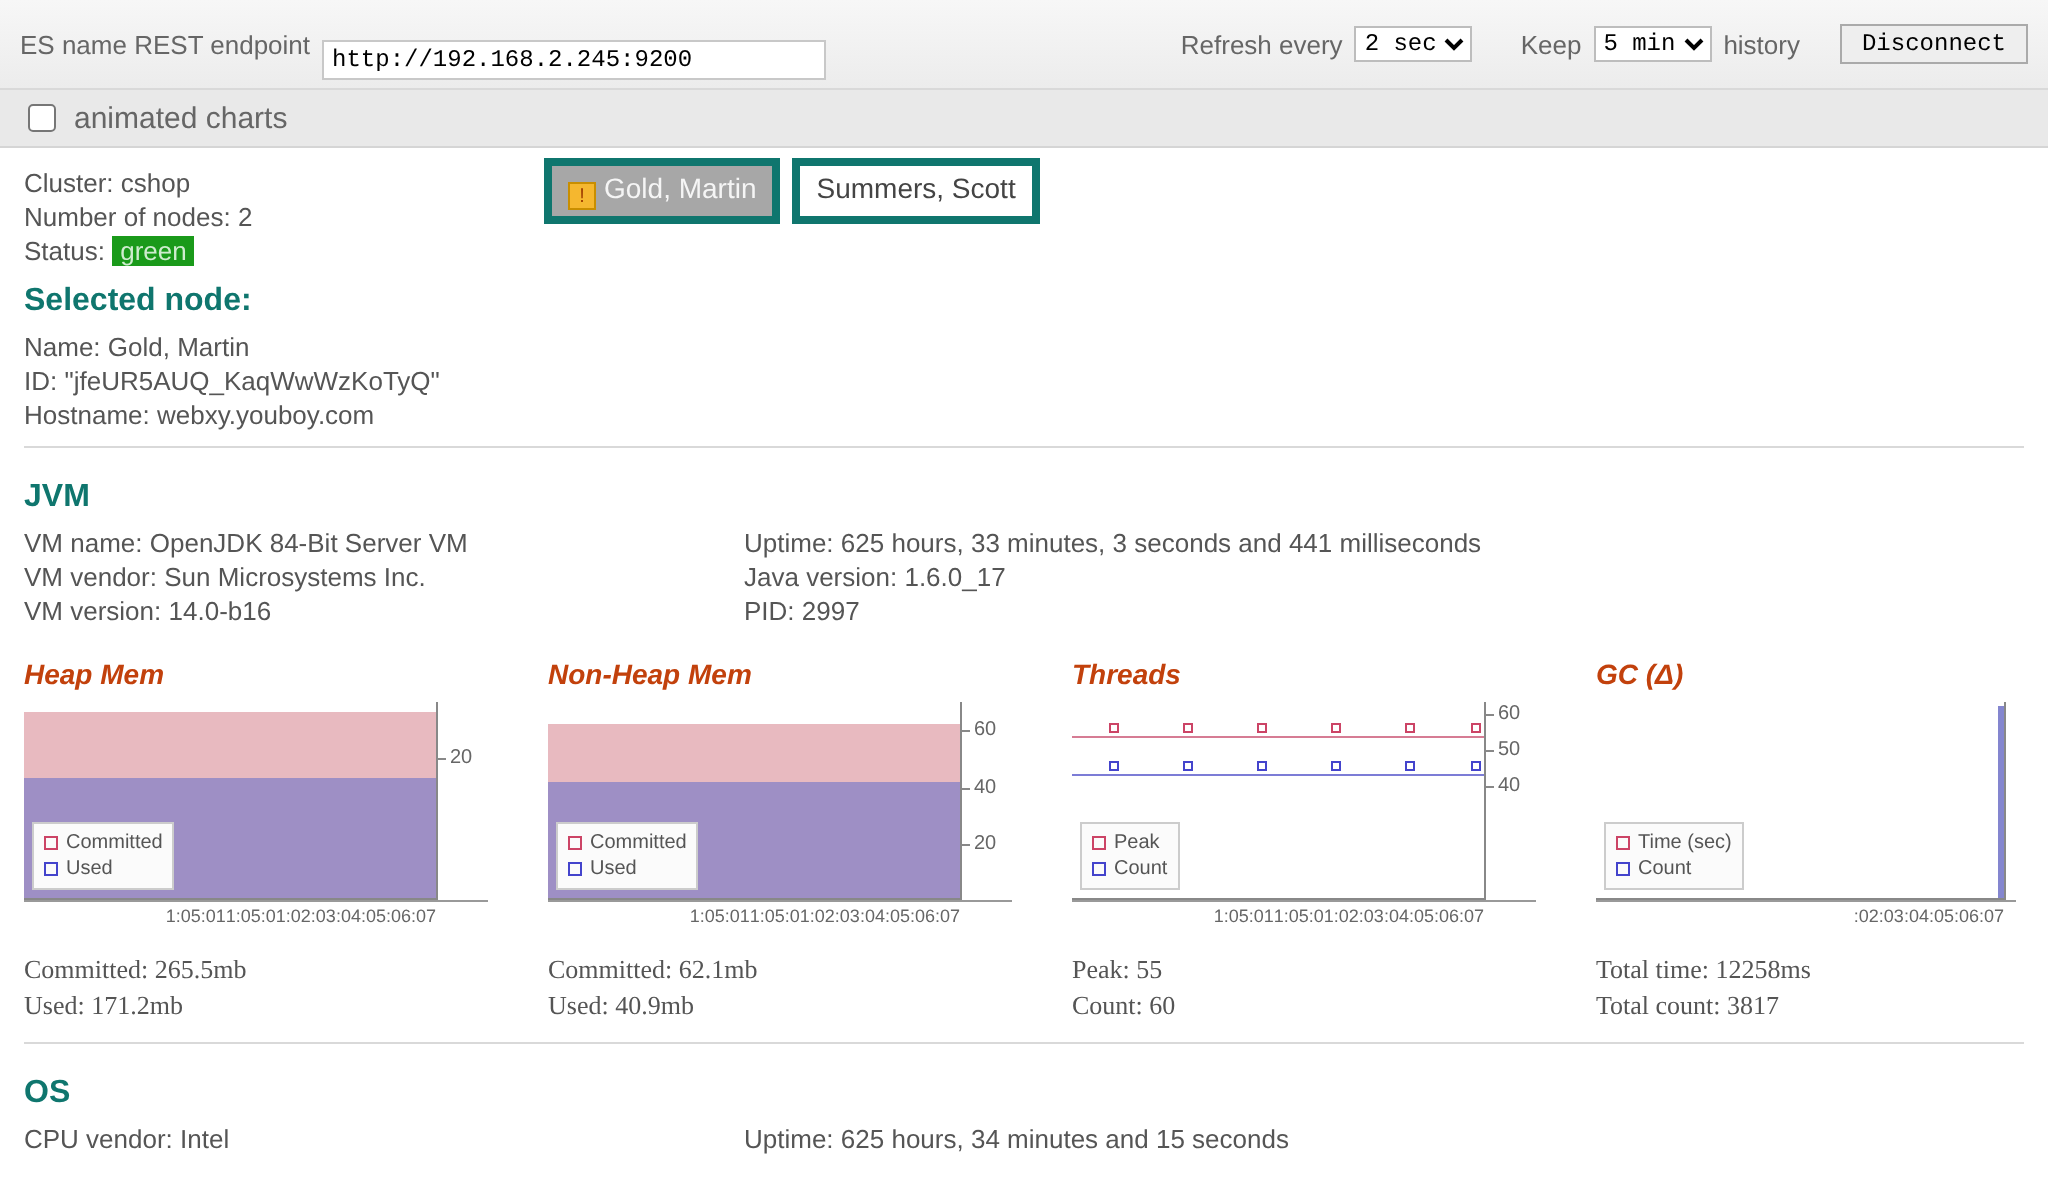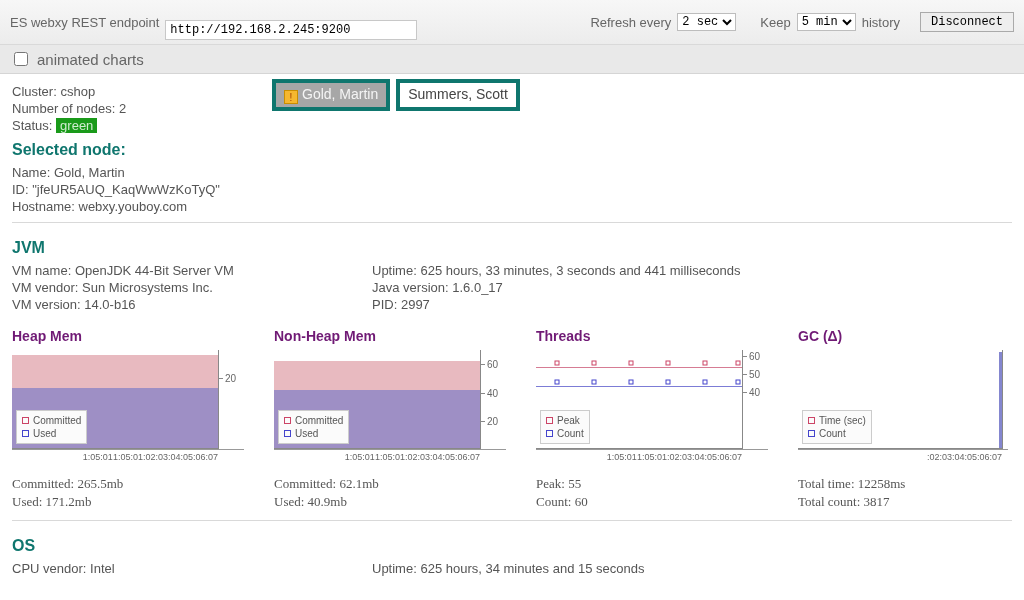--- a/index.html
+++ b/index.html
@@ -118,23 +118,24 @@
 
   
   .charts {
     display: flex;
     gap: 30px;
     margin-top: 14px;
   }
   .chart-col { width: 232px; }
   .chart-title {
     font-weight: bold;
-    color: #701a75;
+    color: #c2410c;
     font-size: 14px;
     margin-bottom: 6px;
+    font-style: italic;
   }
   .chart-box {
     position: relative;
     height: 100px;
     border-bottom: 1px solid #999;
     margin-bottom: 2px;
     display:flex;
   }
   .plot {
     position: relative;
@@ -206,21 +207,21 @@
     position:absolute;
     right:0;
     width:3px;
     background:#8486cf;
   }
 </style>
 </head>
 <body>
 
 <div class="topbar">
-  <span class="label">ES webxy REST endpoint</span>
+  <span class="label">ES name REST endpoint</span>
   <input class="endpoint-input" value="http://192.168.2.245:9200" style="">
   <span class="spacer"></span>
   <span class="label">Refresh every</span>
   <select><option>2 sec</option></select>
   <span style="width:12px"></span>
   <span class="label">Keep</span>
   <select><option>5 min</option></select>
   <span class="label">history</span>
   <span style="width:8px"></span>
   <button class="disconnect-btn">Disconnect</button>
@@ -253,21 +254,21 @@
     <div class="row"><span>Name:</span> <span>Gold, Martin</span></div>
     <div class="row"><span>ID:</span> <span>"jfeUR5AUQ_KaqWwWzKoTyQ"</span></div>
     <div class="row"><span>Hostname:</span> <span>webxy.youboy.com</span></div>
   </div>
 
   <hr class="sep">
 
   <h2 class="section">JVM</h2>
   <div class="two-col">
     <div class="jvm-left">
-      <div class="row"><span>VM name:</span> <span>OpenJDK 44-Bit Server VM</span></div>
+      <div class="row"><span>VM name:</span> <span>OpenJDK 84-Bit Server VM</span></div>
       <div class="row"><span>VM vendor:</span> <span>Sun Microsystems Inc.</span></div>
       <div class="row"><span>VM version:</span> <span>14.0-b16</span></div>
     </div>
     <div class="jvm-right">
       <div class="row"><span>Uptime:</span> <span>625 hours, 33 minutes, 3 seconds and 441 milliseconds</span></div>
       <div class="row"><span>Java version:</span> <span>1.6.0_17</span></div>
       <div class="row"><span>PID:</span> <span>2997</span></div>
     </div>
   </div>
 

